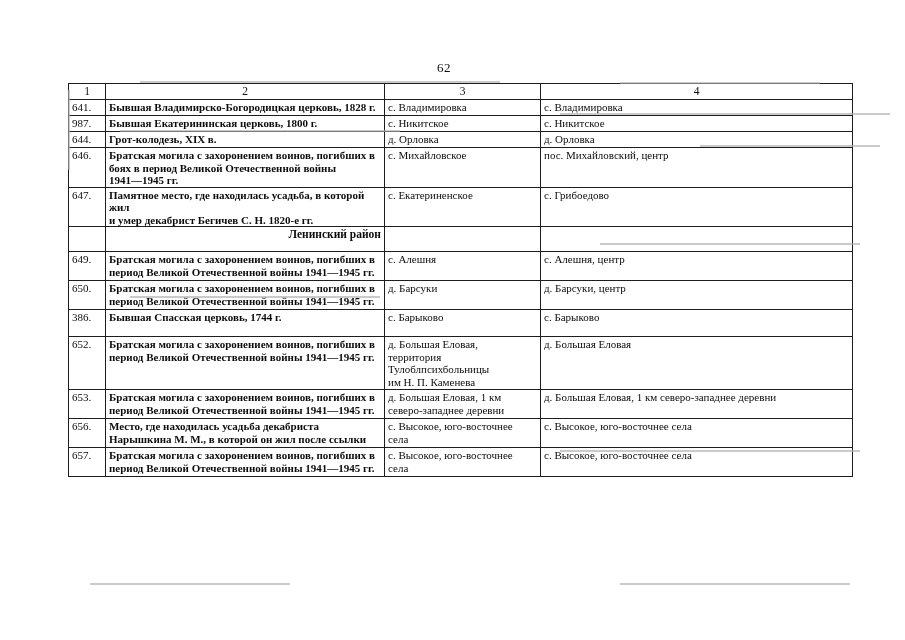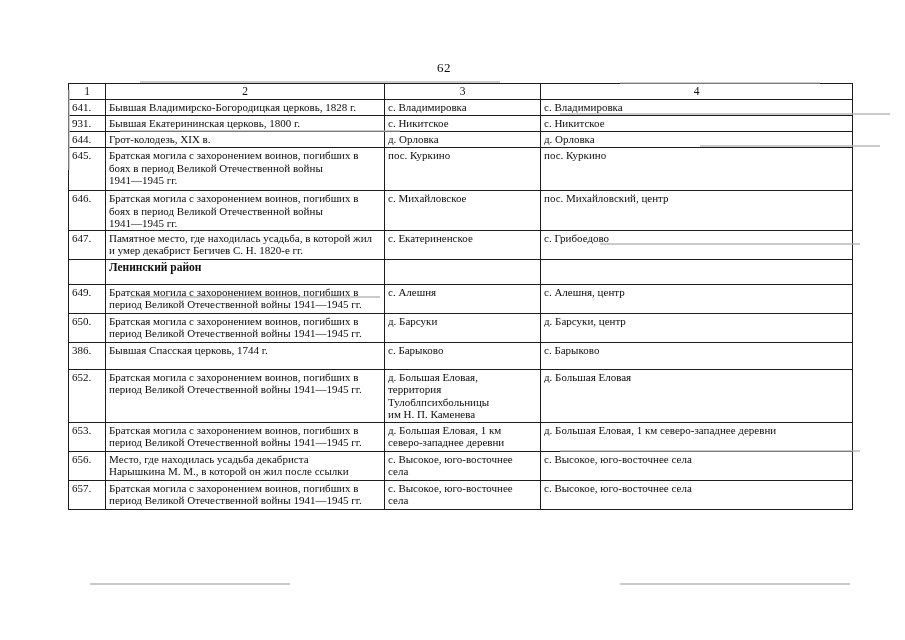--- a/index.html
+++ b/index.html
@@ -36,31 +36,31 @@
   table.registry col.w3 { width: 156px; }
   table.registry col.w4 { width: 312px; }
   table.registry td {
     border: 1px solid #1d1d1d;
     vertical-align: top;
     padding: 1px 3px 0 3px;
     white-space: pre-line;
     overflow: hidden;
   }
   td.c1 { padding-left: 2px; }
-  td.c2 { padding-left: 8px; padding-right: 5px; }
+  td.c2 { padding-left: 8px; padding-right: 5px; font-weight: bold; }
   td.c3 { padding-left: 6px; }
   td.c4 { padding-left: 8px; }
   tr.hdr td {
     text-align: center;
     padding: 1px 0 0 0;
     font-size: 11.5px;
   }
   td.section {
     font-weight: bold;
-    text-align: left;
+    text-align: right;
     padding-top: 5px;
     font-size: 11.5px;
   }
   
   .artifact {
     position: absolute;
     background: #aeaeae;
     opacity: 0.65;
     height: 2px;
     pointer-events: none;
@@ -89,38 +89,30 @@
         <td>4</td>
       </tr>
 
       <tr style="height:16px">
         <td class="c1">641.</td>
         <td class="c2">Бывшая Владимирско-Богородицкая церковь, 1828 г.</td>
         <td class="c3">с. Владимировка</td>
         <td class="c4">с. Владимировка</td>
       </tr>
       <tr style="height:16px">
-        <td class="c1">931.</td>
+        <td class="c1">987.</td>
         <td class="c2">Бывшая Екатерининская церковь, 1800 г.</td>
         <td class="c3">с. Никитское</td>
         <td class="c4">с. Никитское</td>
       </tr>
       <tr style="height:16px">
         <td class="c1">644.</td>
         <td class="c2">Грот-колодезь, XIX в.</td>
         <td class="c3">д. Орловка</td>
         <td class="c4">д. Орловка</td>
-      </tr>
-      <tr style="height:43px">
-        <td class="c1">645.</td>
-        <td class="c2">Братская могила с захоронением воинов, погибших в
-боях в период Великой Отечественной войны
-1941—1945 гг.</td>
-        <td class="c3">пос. Куркино</td>
-        <td class="c4">пос. Куркино</td>
       </tr>
       <tr style="height:39px">
         <td class="c1">646.</td>
         <td class="c2">Братская могила с захоронением воинов, погибших в
 боях в период Великой Отечественной войны
 1941—1945 гг.</td>
         <td class="c3">с. Михайловское</td>
         <td class="c4">пос. Михайловский, центр</td>
       </tr>
       <tr style="height:29px">

